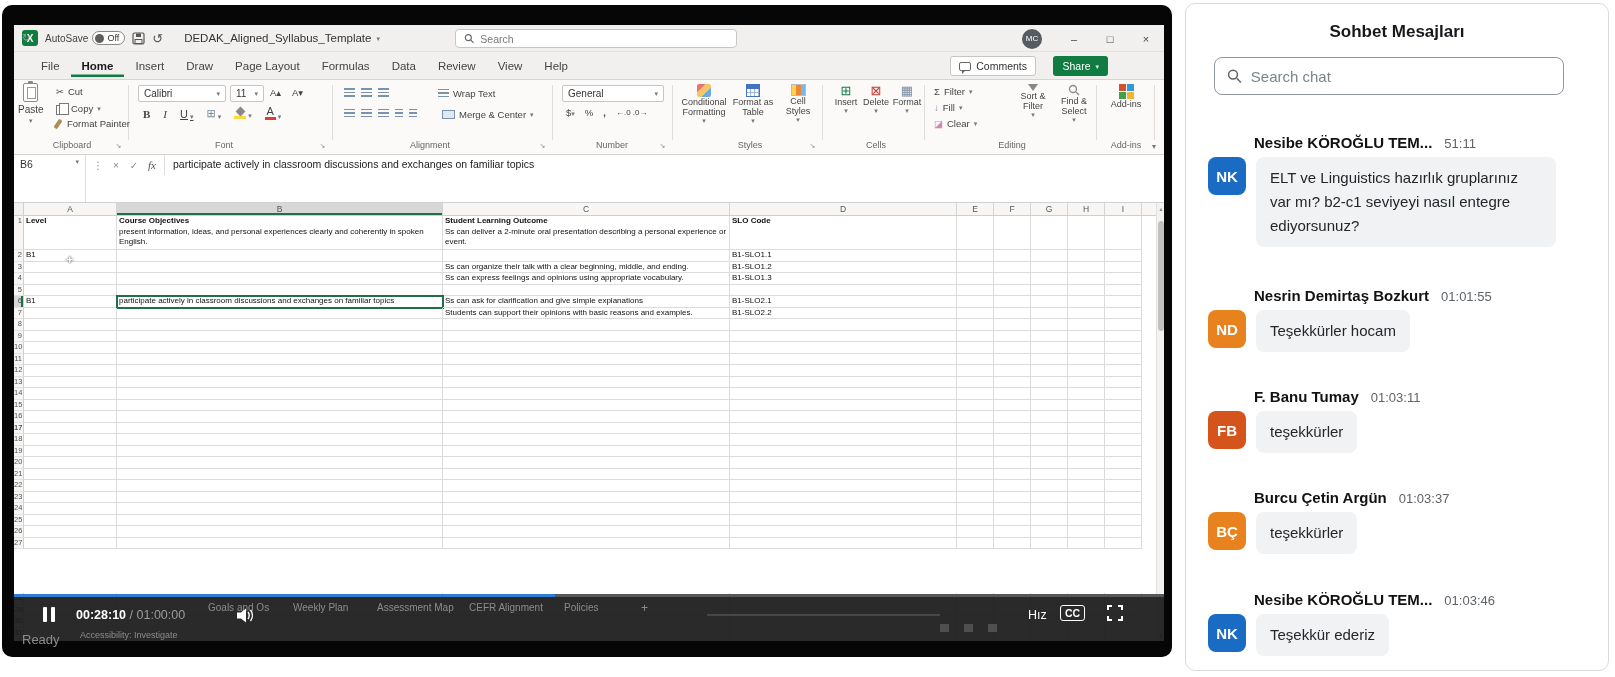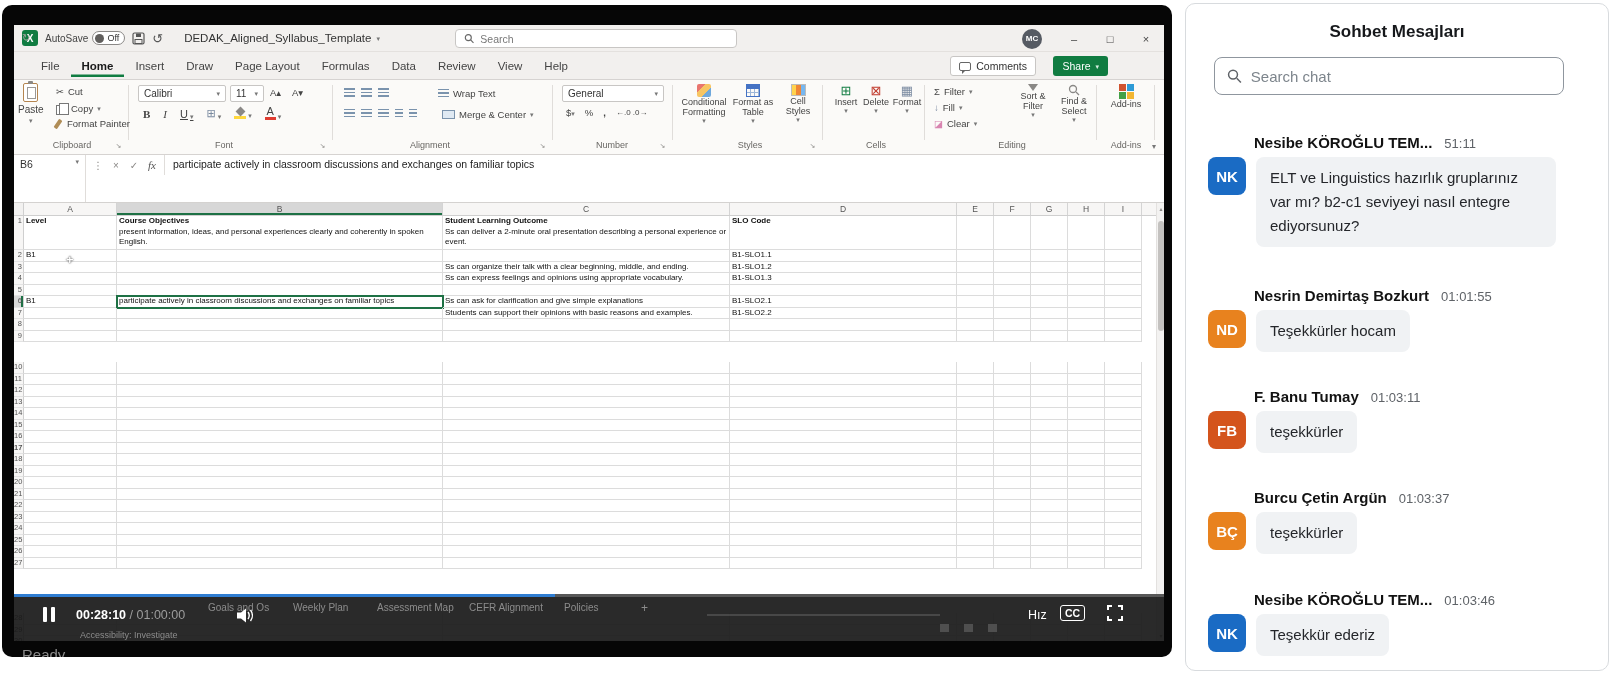--- a/index.html
+++ b/index.html
@@ -18,21 +18,21 @@
   .knob { width:9px; height:9px; border-radius:50%; background:#605e5c; }
   .qat { font-size:13px; color:#555; line-height:1; cursor:default; }
   .qat.dim { color:#a6a4a2; }
   .chev { font-size:7px; color:#777; line-height:1; }
   .chev::after { content:""; }
   .doc-title { margin-left:14px; font-size:11.5px; color:#333; display:flex; align-items:center; gap:5px; }
   .xl-search { position:absolute; left:441px; top:4px; width:282px; height:19px; background:#fff; border:1px solid #c8c6c4; border-radius:4px; display:flex; align-items:center; padding:0 8px; gap:6px; color:#666; }
   .xl-search input { border:none; outline:none; background:transparent; font-size:10.5px; width:100%; font-family:inherit; color:#333; }
   .xl-search input::placeholder { color:#777; }
   .tb-right { position:absolute; right:0; top:0; height:27px; display:flex; align-items:center; }
-  .user-badge { width:20px; height:20px; border-radius:50%; background:#565b63; color:#fff; font-size:8px; font-weight:700; display:flex; align-items:center; justify-content:center; margin-right:14px; }
+  .user-badge { width:20px; height:20px; border-radius:50%; background:#565b63; color:#fff; font-size:8px; font-weight:400; display:flex; align-items:center; justify-content:center; margin-right:14px; }
   .winbtn { width:36px; height:27px; display:flex; align-items:center; justify-content:center; font-size:11px; color:#444; }
 
   .xl-tabs { position:relative; height:28px; background:#f2f0ee; display:flex; align-items:center; padding-left:16px; border-bottom:1px solid #d6d3d1; }
   .mtab { padding:5px 11px; font-size:11.5px; color:#444; }
   .mtab.active { font-weight:700; color:#1a1a1a; box-shadow:inset 0 -2.5px 0 #107c41; }
   .comments-btn { position:absolute; right:128px; top:4px; height:20px; display:flex; align-items:center; gap:5px; border:1px solid #c8c6c4; background:#fff; border-radius:3px; padding:0 8px; font-size:10.5px; color:#333; }
   .share-btn { position:absolute; right:56px; top:4px; height:20px; display:flex; align-items:center; gap:5px; background:#107c41; color:#fff; border-radius:3px; padding:0 9px; font-size:10.5px; }
   .share-btn .chev { color:#d8efe2; }
 
   .xl-ribbon { position:relative; height:75px; background:#fbfaf8; border-bottom:1px solid #d6d3d1; font-size:10px; color:#444; }
@@ -509,21 +509,21 @@
             <div class="cell" style="width: 93px;"></div>
             <div class="cell" style="width: 326px;"></div>
             <div class="cell" style="width: 287px;"></div>
             <div class="cell" style="width: 227px;"></div>
             <div class="cell" style="width: 37px;"></div>
             <div class="cell" style="width: 37px;"></div>
             <div class="cell" style="width: 37px;"></div>
             <div class="cell" style="width: 37px;"></div>
             <div class="cell" style="width: 37px;"></div>
           </div>
-          <div class="grow" style="height: 11.5px; margin-top: 20px;">
+          <div class="grow" style="height: 11.5px;">
             <div class="rowhdr">10</div>
             <div class="cell" style="width: 93px;"></div>
             <div class="cell" style="width: 326px;"></div>
             <div class="cell" style="width: 287px;"></div>
             <div class="cell" style="width: 227px;"></div>
             <div class="cell" style="width: 37px;"></div>
             <div class="cell" style="width: 37px;"></div>
             <div class="cell" style="width: 37px;"></div>
             <div class="cell" style="width: 37px;"></div>
             <div class="cell" style="width: 37px;"></div>
@@ -807,21 +807,21 @@
     <div class="seek">
         <div class="seek-fill" style="width: 47%;"></div>
       </div>
 
     <span class="dim" style="left:194px; top:8px">Goals and Os</span>
     <span class="dim" style="left:279px; top:8px">Weekly Plan</span>
     <span class="dim" style="left:363px; top:8px">Assessment Map</span>
     <span class="dim" style="left:455px; top:8px">CEFR Alignment</span>
     <span class="dim" style="left:550px; top:8px">Policies</span>
     <span class="dim" style="left:627px; top:7px; font-size:12px">+</span>
-    <span class="dim" style="left:8px; top:52px; font-size:15px">Ready</span>
+    <span class="dim" style="left:8px; top:38px; font-size:13px">Ready</span>
     <span class="dim" style="left:66px; top:36px; font-size:9px">Accessibility: Investigate</span>
     <i class="dimsq" style="left:926px"></i>
     <i class="dimsq" style="left:950px"></i>
     <i class="dimsq" style="left:974px"></i>
     <div class="faintline"></div>
 
     <span class="pause">
         <b></b>
         <b></b>
       </span>

